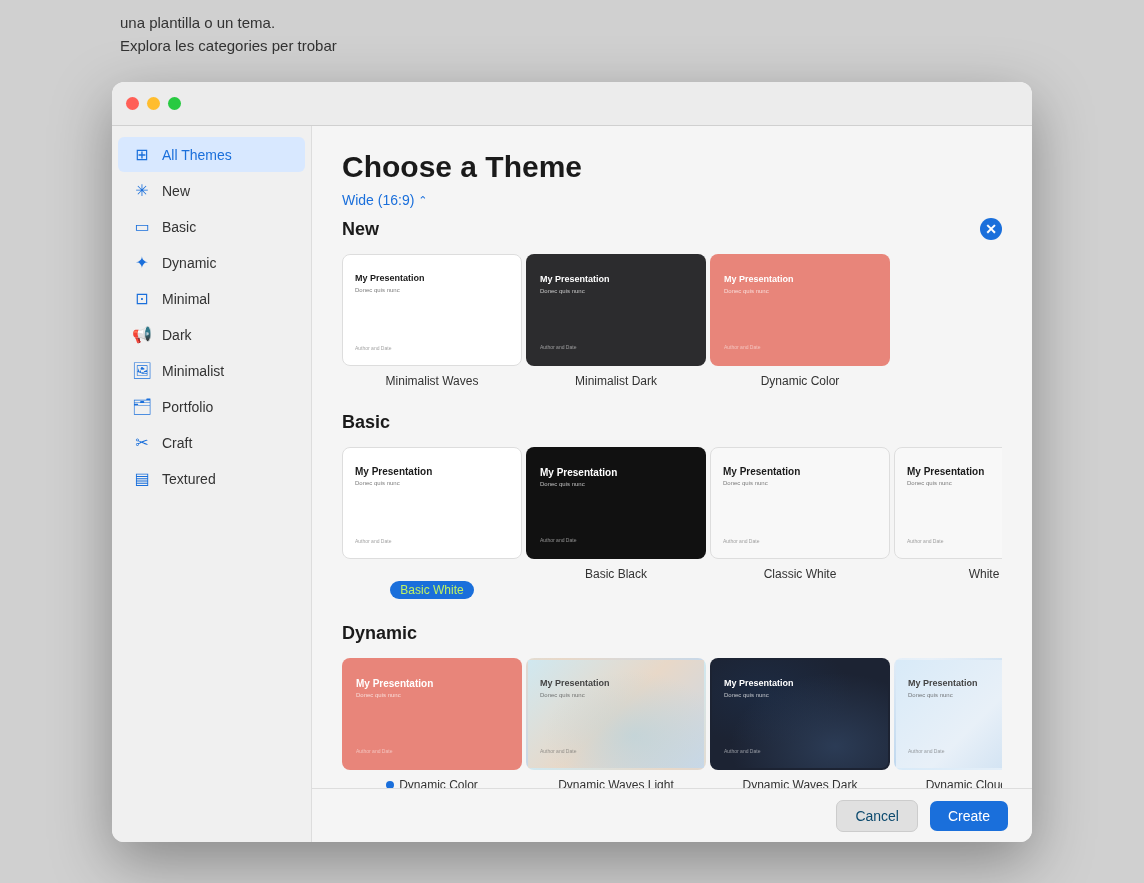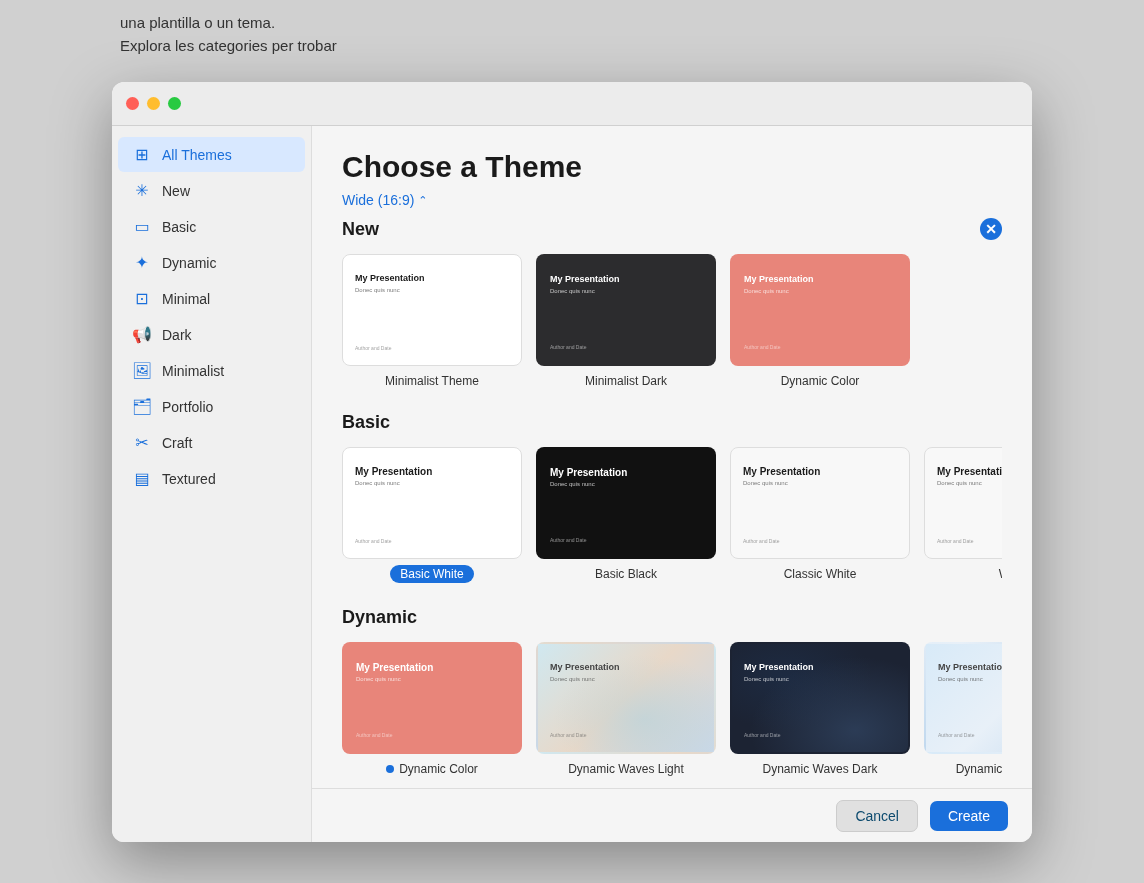--- a/index.html
+++ b/index.html
@@ -170,21 +170,21 @@
       justify-content: center;
       color: white;
       font-size: 14px;
       font-weight: 700;
       cursor: pointer;
       line-height: 1;
     }
 
     .themes-grid {
       display: flex;
-      gap: 14px;
+      gap: 4px;
       overflow: hidden;
     }
 
     .theme-card {
       display: flex;
       flex-direction: column;
       align-items: center;
       cursor: pointer;
       flex-shrink: 0;
     }
@@ -259,26 +259,26 @@
 
     .theme-name {
       font-size: 12px;
       color: #333;
       margin-top: 8px;
       text-align: center;
     }
 
     .selected-badge {
       background: #1a6fdb;
-      color: #ffffff;
+      color: #bef264;
       font-size: 12px;
       font-weight: 500;
       padding: 2px 10px;
       border-radius: 10px;
-      margin-top: 6px;
+      margin-top: 22px;
     }
 
     .theme-dot {
       width: 8px;
       height: 8px;
       border-radius: 50%;
       background: #1a6fdb;
       display: inline-block;
       margin-right: 5px;
     }
@@ -430,21 +430,21 @@
             <div class="themes-grid">
 
               <div class="theme-card">
                 <div class="theme-thumbnail white-bg">
                   <div class="presentation-thumbnail">
                     <span class="theme-title-text dark-text">My Presentation</span>
                     <span class="theme-subtitle-text medium-text">Donec quis nunc</span>
                     <span class="theme-author-text medium-text">Author and Date</span>
                   </div>
                 </div>
-                <span class="theme-name">Minimalist Theme</span>
+                <span class="theme-name">Minimalist Waves</span>
               </div>
 
               <div class="theme-card">
                 <div class="theme-thumbnail dark-bg">
                   <div class="presentation-thumbnail">
                     <span class="theme-title-text light-text">My Presentation</span>
                     <span class="theme-subtitle-text light-text">Donec quis nunc</span>
                     <span class="theme-author-text light-text">Author and Date</span>
                   </div>
                 </div>

